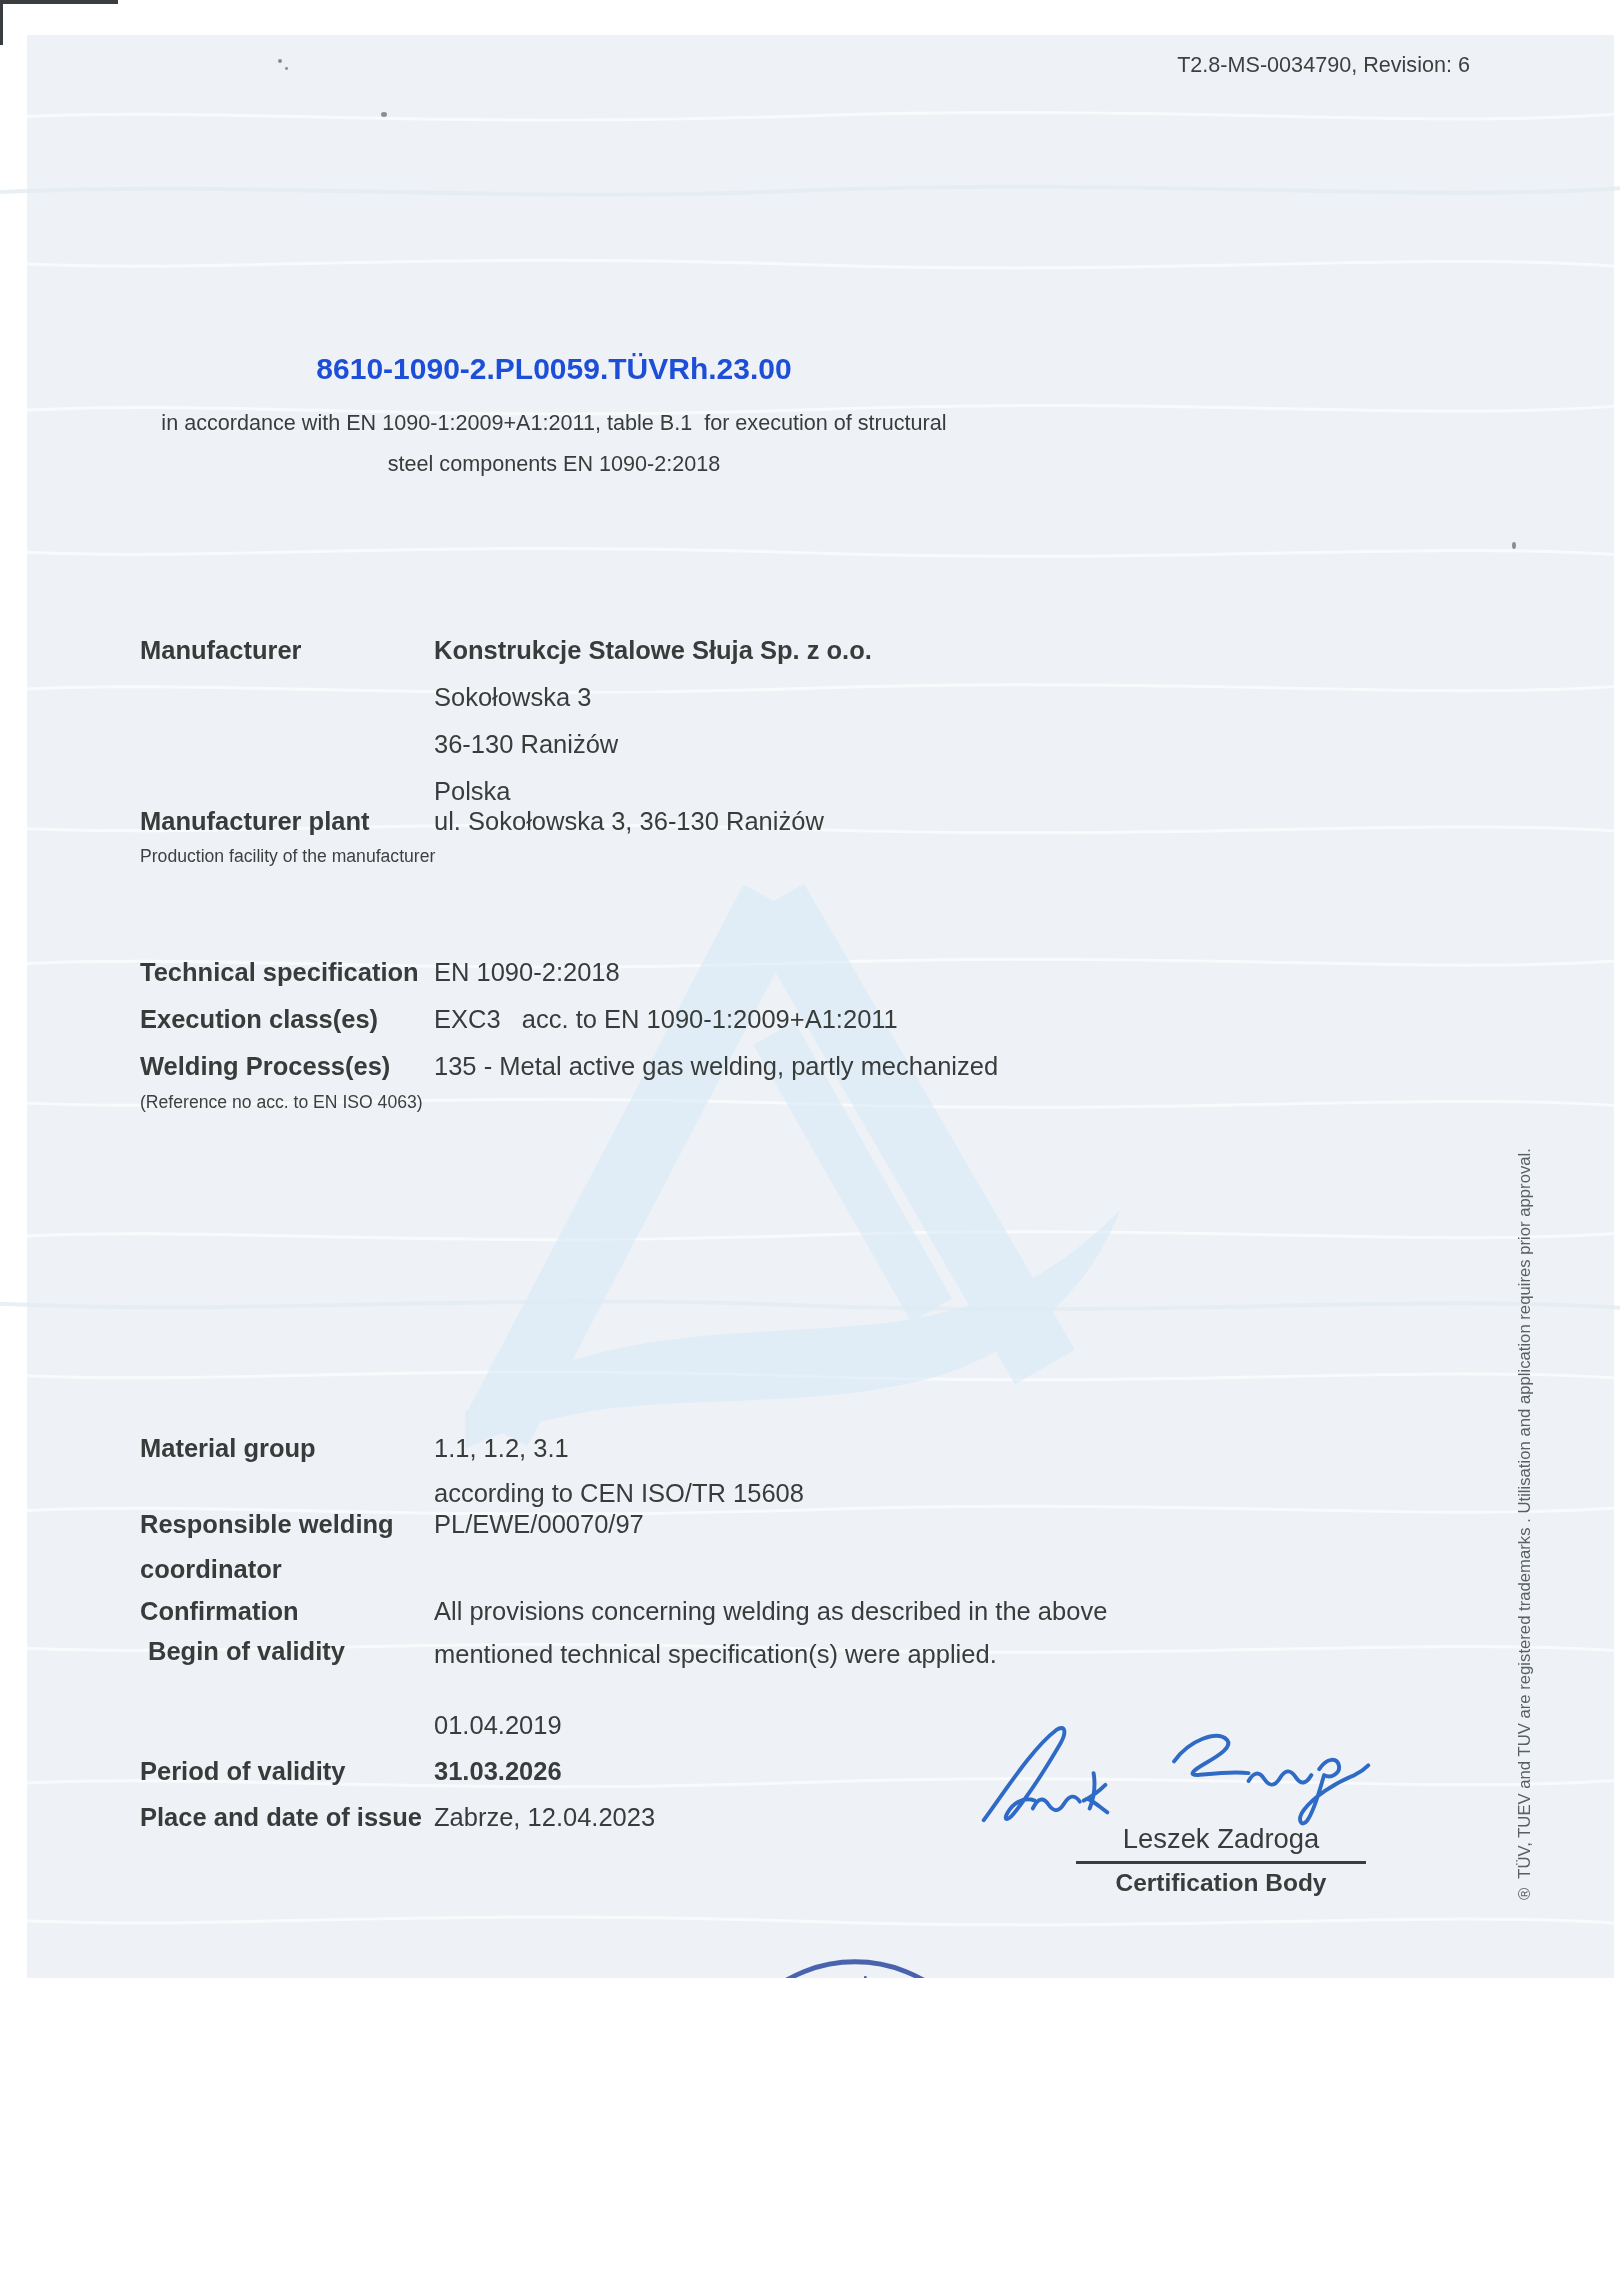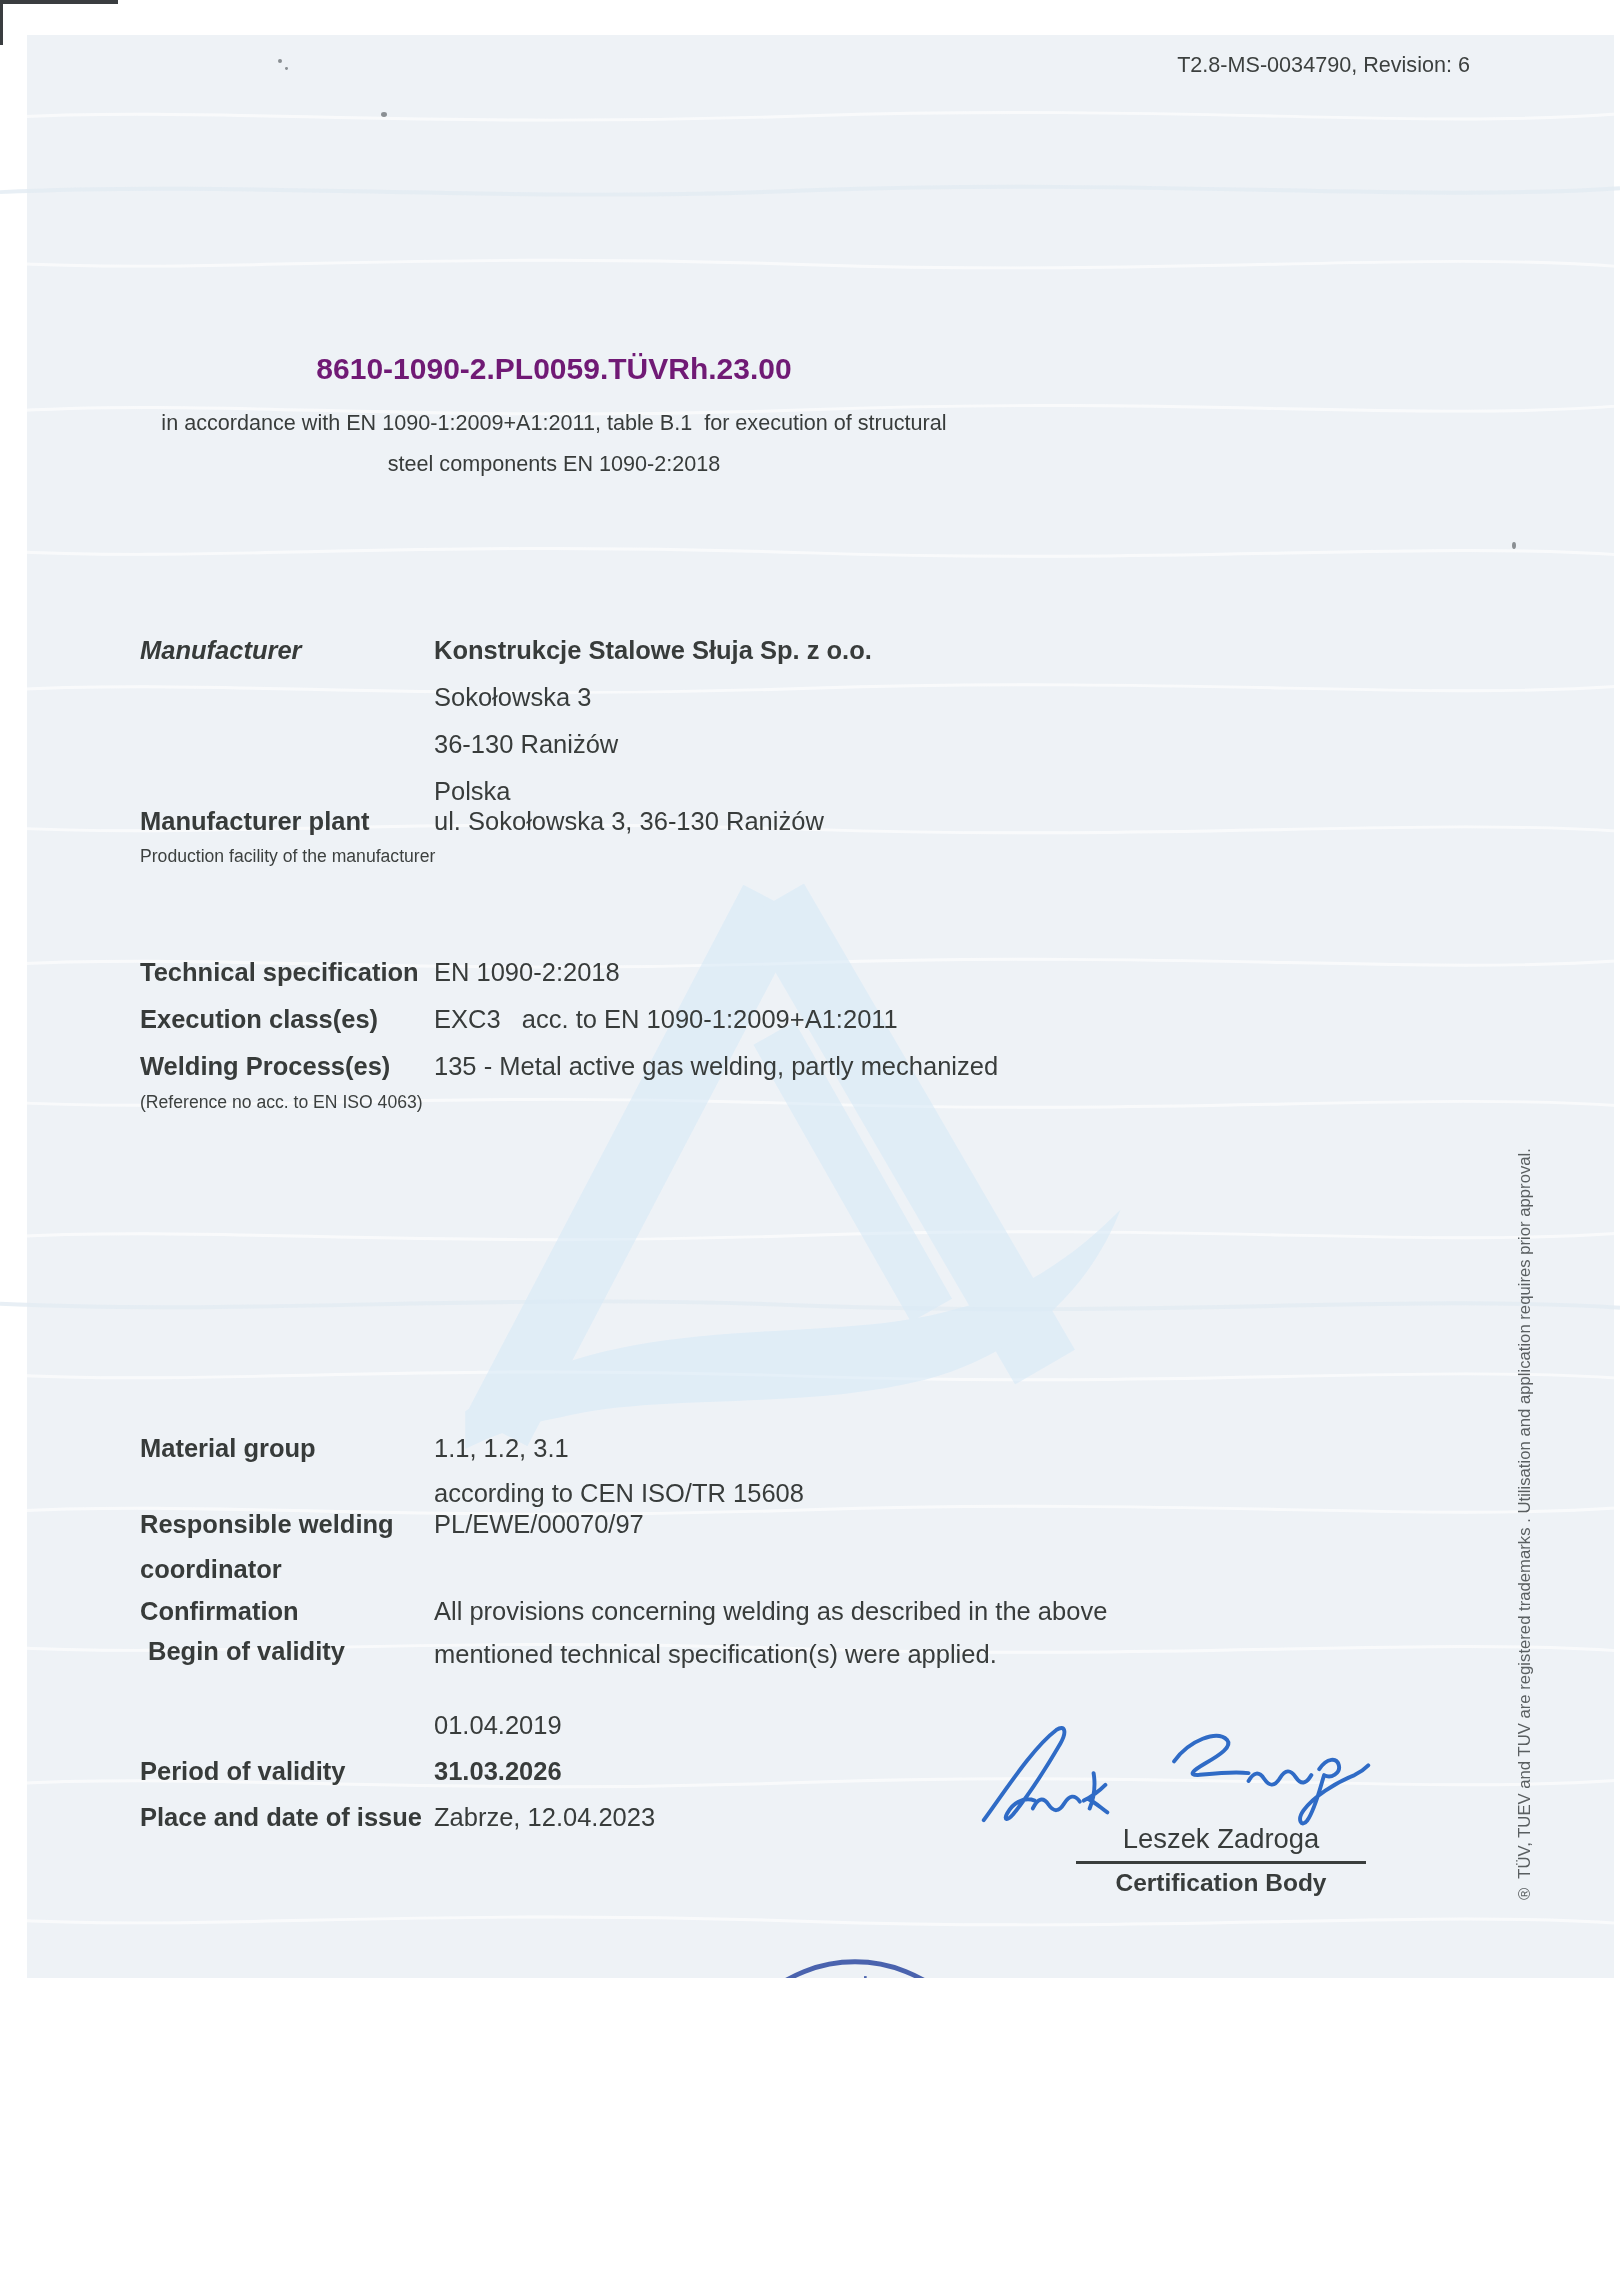--- a/index.html
+++ b/index.html
@@ -4,21 +4,21 @@
 <style>
   html,body{margin:0;padding:0;background:#ffffff;}
   .page{position:relative;width:1620px;height:1978px;background:#ffffff;overflow:hidden;
         font-family:"Liberation Sans", sans-serif;color:#383c3b;}
   .paper{position:absolute;left:27.4px;top:35px;width:1587px;height:2250px;background:#eef2f6;}
   .waves{position:absolute;left:0;top:0;}
   .watermark{position:absolute;left:421px;top:863px;opacity:.6;}
   .abs{position:absolute;white-space:pre;line-height:1.05;}
   .revision{left:1029px;top:54px;width:441px;text-align:right;font-size:21.6px;color:#3c403f;}
   .title{left:0;top:241px;width:1108px;text-align:center;font-size:50px;letter-spacing:1px;color:#3a3e3d;}
-  .certno{left:0;top:353px;width:1108px;text-align:center;font-size:30px;font-weight:700;color:#701a75;}
+  .certno{left:0;top:353px;width:1108px;text-align:center;font-size:30px;font-weight:700;color:#1d4ed8;}
   .sub{left:0;width:1108px;text-align:center;font-size:21.6px;color:#383c3b;}
   .lab{left:140px;font-size:25.5px;font-weight:700;color:#373b3a;}
   .val{left:434px;font-size:25.5px;color:#383c3b;}
   .small{left:140px;font-size:17.6px;color:#3c403f;}
   .sig-name{left:1078px;top:1825px;width:286px;text-align:center;font-size:27.4px;}
   .sig-line{position:absolute;left:1076px;top:1861px;width:290px;height:2.9px;background:#3a3e3d;}
   .sig-role{left:1076px;top:1870px;width:290px;text-align:center;font-size:24.5px;font-weight:700;}
   .website{left:101px;top:2162px;font-size:30px;color:#3c403f;letter-spacing:1px;}
   .brand{left:1164px;top:2072px;font-size:49px;color:#474c4b;}
   .brand b{font-weight:700;}
@@ -84,21 +84,21 @@
   <div class="speck" style="left:278px;top:59px;width:3.9px;height:3.9px;"></div>
   <div class="speck" style="left:285px;top:67px;width:2.9px;height:2.9px;"></div>
   <div class="speck" style="left:381px;top:112px;width:5.9px;height:4.9px;"></div>
   <div class="speck" style="left:1512px;top:542px;width:3.9px;height:6.9px;"></div>
 
   <div class="abs revision">T2.8-MS-0034790, Revision: 6</div>
   <div class="abs certno">8610-1090-2.PL0059.TÜVRh.23.00</div>
   <div class="abs sub" style="top:412px;">in accordance with EN 1090-1:2009+A1:2011, table B.1  for execution of structural</div>
   <div class="abs sub" style="top:453px;">steel components EN 1090-2:2018</div>
 
-  <div class="abs lab" style="top:637px;font-style:italic;">Manufacturer</div>
+  <div class="abs lab" style="top:637px;">Manufacturer</div>
   <div class="abs val" style="top:637px;font-weight:700;">Konstrukcje Stalowe Słuja Sp. z o.o.</div>
   <div class="abs val" style="top:684px;">Sokołowska 3</div>
   <div class="abs val" style="top:731px;">36-130 Raniżów</div>
   <div class="abs val" style="top:778px;">Polska</div>
 
   <div class="abs lab" style="top:808px;">Manufacturer plant</div>
   <div class="abs val" style="top:808px;">ul. Sokołowska 3, 36-130 Raniżów</div>
   <div class="abs small" style="top:847px;">Production facility of the manufacturer</div>
 
   <div class="abs lab" style="top:959px;">Technical specification</div>

